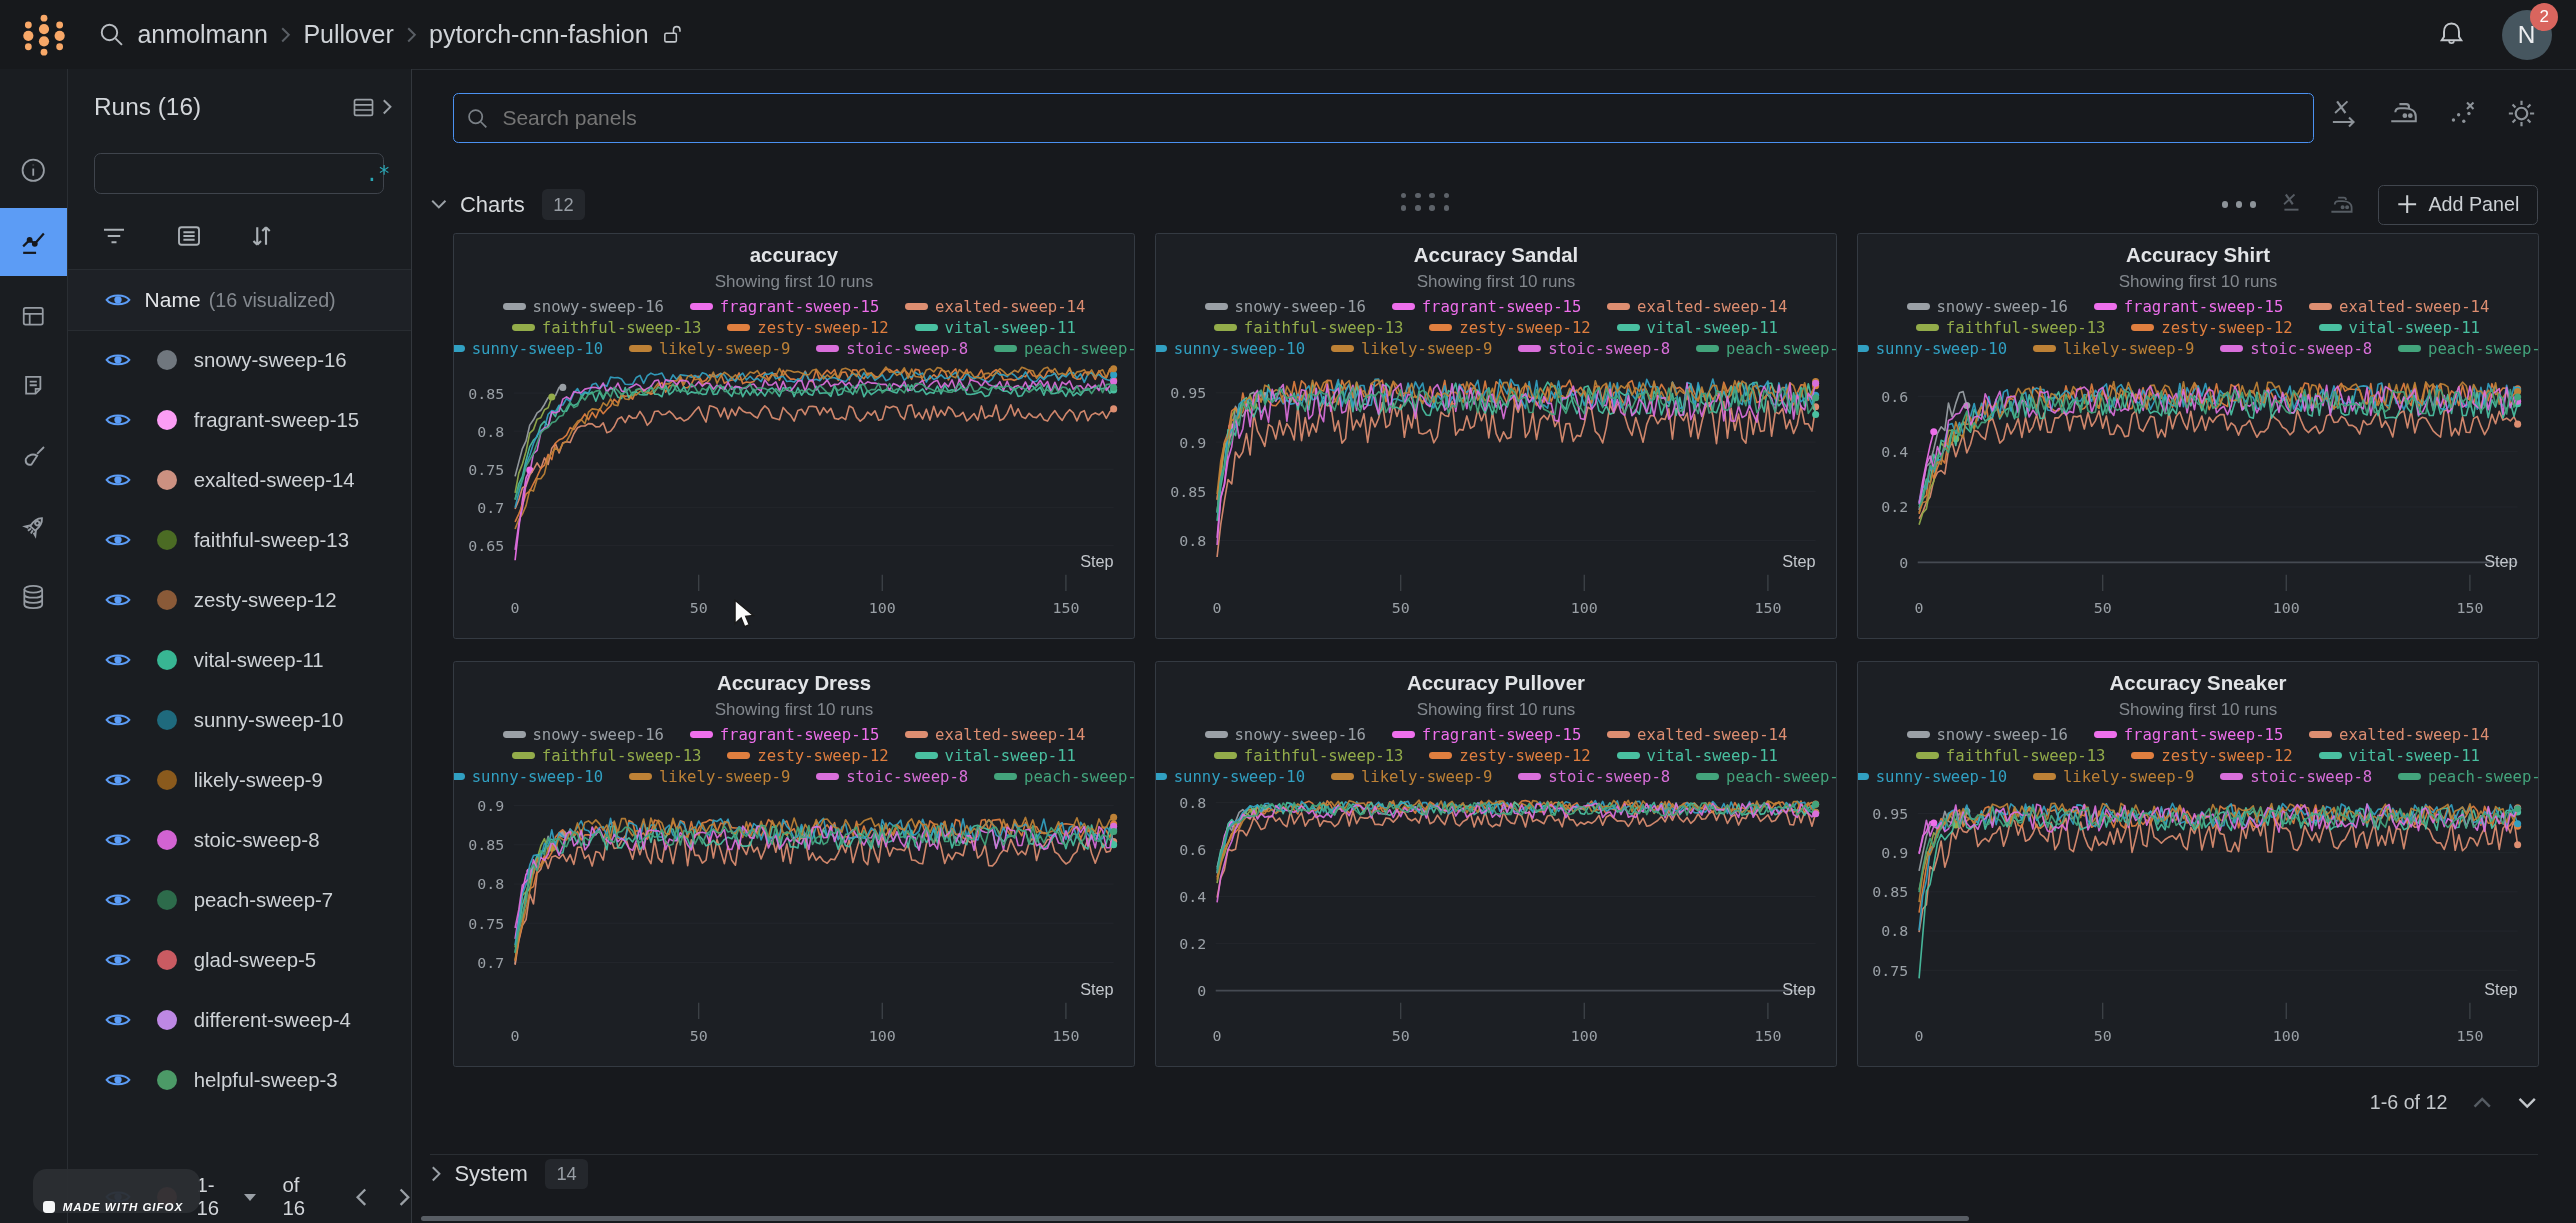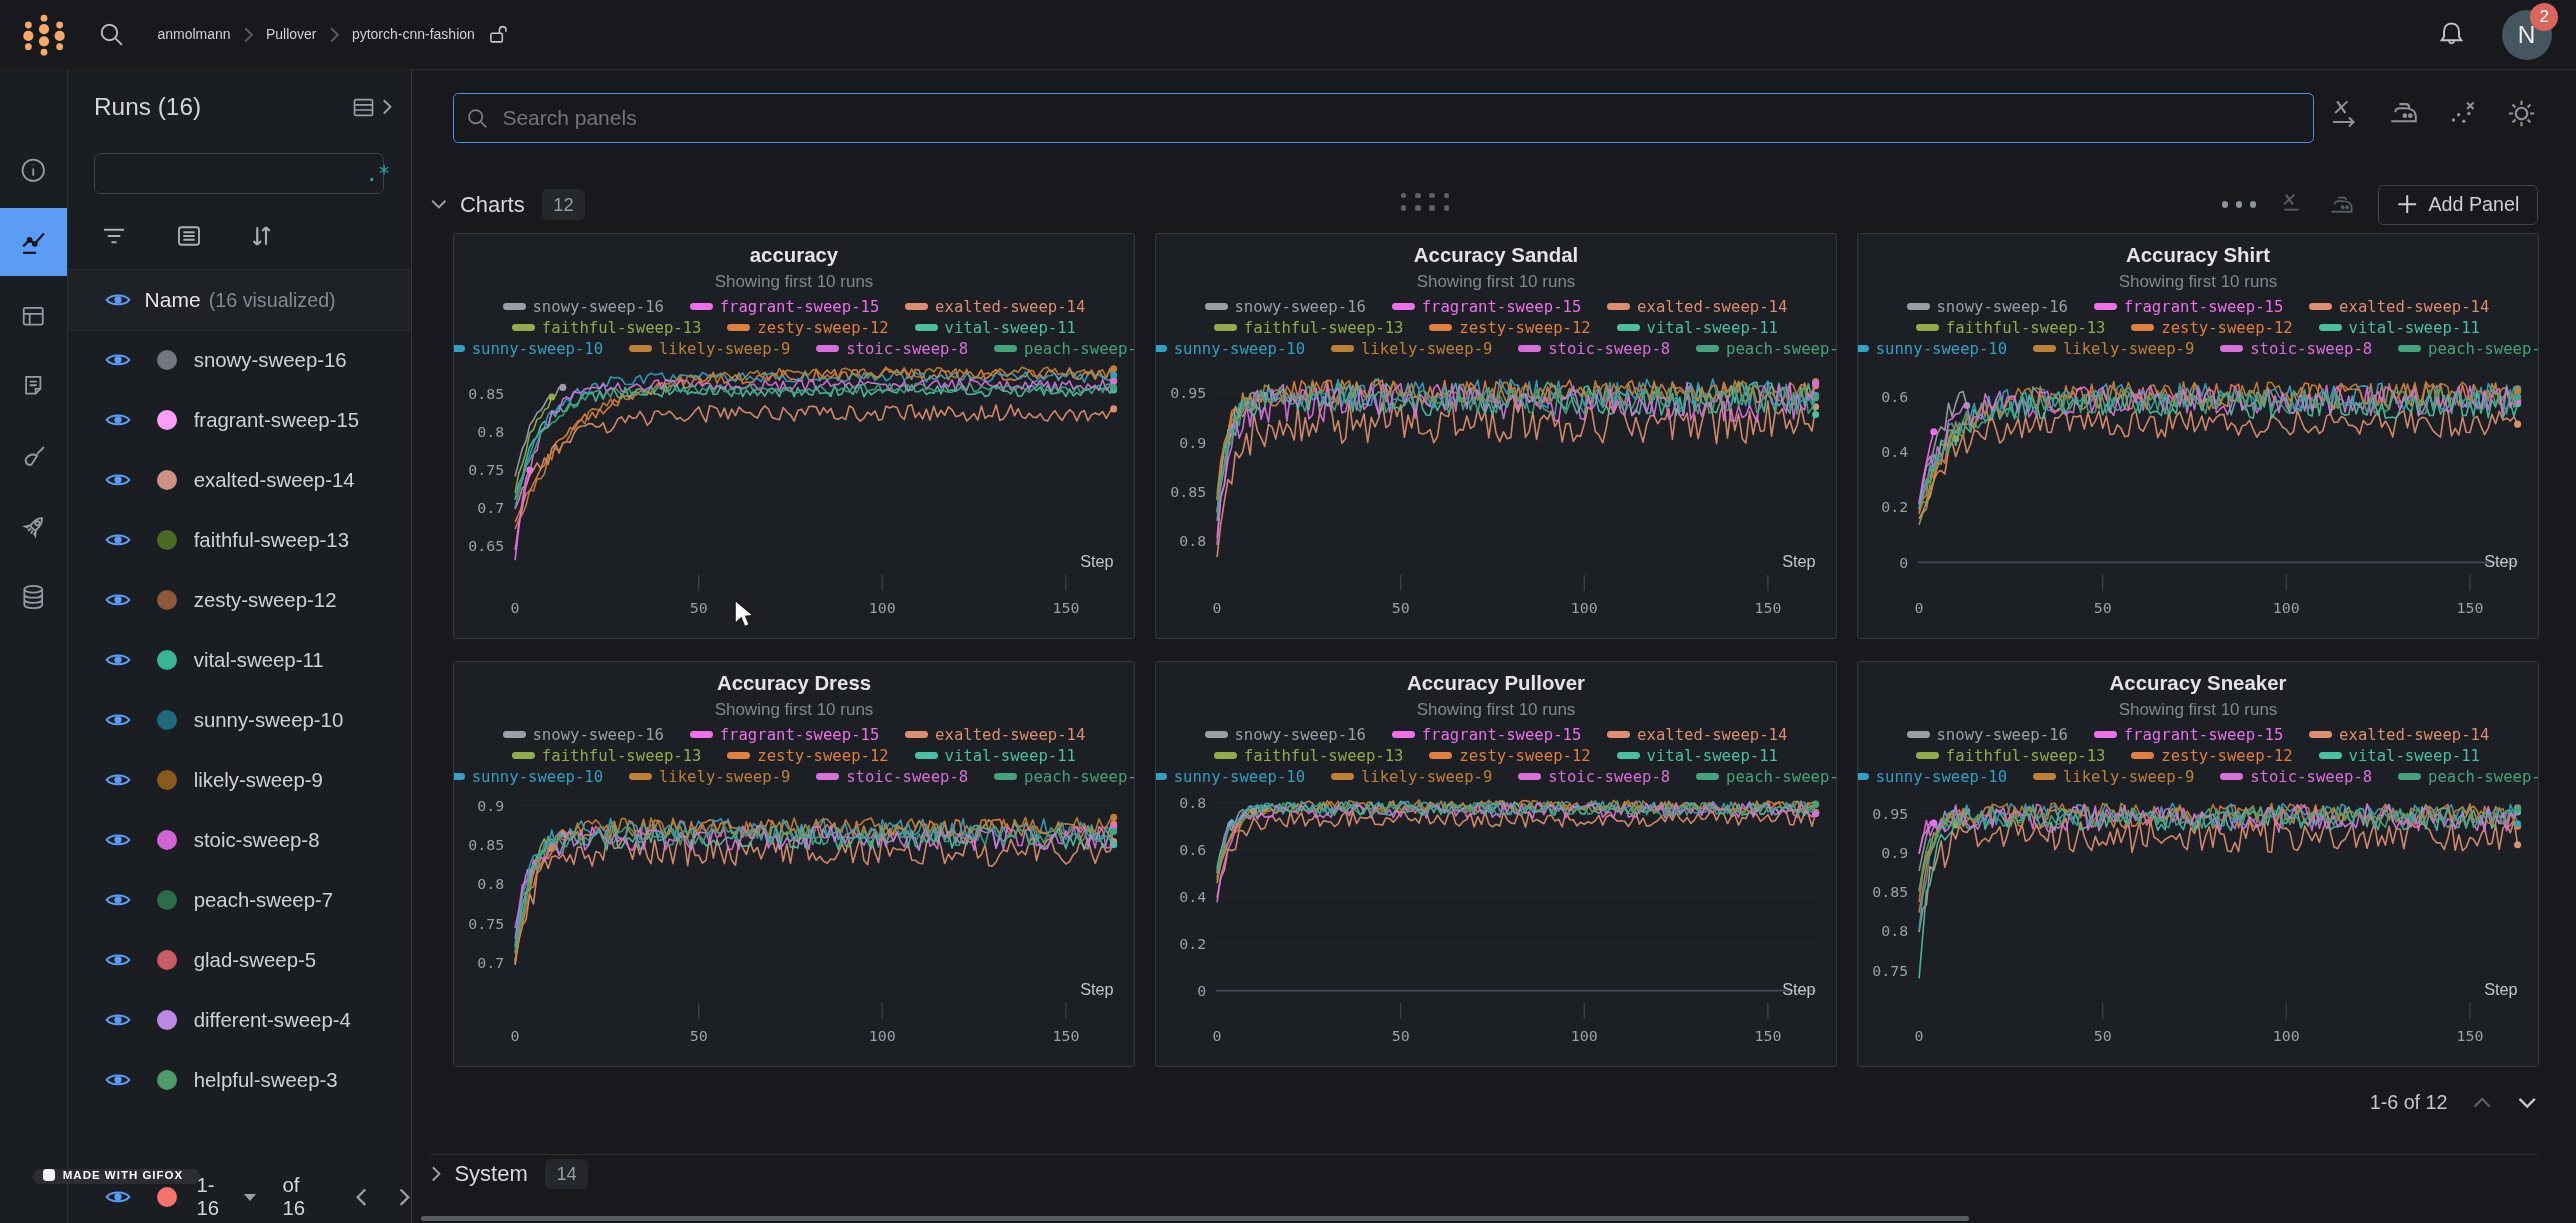--- a/index.html
+++ b/index.html
@@ -4,21 +4,21 @@
 <style>
   html,body{margin:0;padding:0;background:#101214;}
   .app{position:relative;width:2576px;height:1223px;overflow:hidden;background:#17191d;
        font-family:"Liberation Sans",sans-serif;color:#c9ccd0;}
   svg{display:block;}
   
   .topbar{position:absolute;left:0;top:0;width:100%;height:69px;background:#17191c;
           border-bottom:0.7px solid #2a2e33;display:flex;align-items:center;}
   .logo{width:48px;height:49px;margin-left:20.4px;}
   .top-search{margin-left:28.5px;color:#b9bdc2;}
-  .breadcrumb{display:flex;align-items:center;gap:12.2px;margin-left:32px;font-size:14px;color:#cfd3d7;}
+  .breadcrumb{display:flex;align-items:center;gap:12.2px;margin-left:12px;font-size:25px;color:#cfd3d7;}
   .crumb{cursor:pointer;}
   .crumb-sep{color:#5a5f65;}
   .topbar-right{margin-left:auto;display:flex;align-items:center;gap:35px;margin-right:24.4px;}
   .avatar{position:relative;width:50px;height:50px;border-radius:50%;background:#46565f;
           display:flex;align-items:center;justify-content:center;font-size:24.4px;color:#eceef0;}
   .avatar-badge{position:absolute;right:-6.8px;top:-6.8px;width:28.5px;height:28.5px;border-radius:50%;
           background:#d9655e;color:#fff;font-size:17px;display:flex;align-items:center;justify-content:center;}
   
   .rail{position:absolute;left:0;top:69px;bottom:0;width:67px;background:#1a1d21;border-right:0.7px solid #2a2e33;}
   .rail-item{position:absolute;left:0;width:67px;height:68px;display:flex;align-items:center;
@@ -80,22 +80,22 @@
   .legend-row{display:flex;justify-content:center;gap:26px;height:21px;align-items:center;white-space:nowrap;}
   .legend-item{display:flex;align-items:center;gap:6.8px;font-family:"DejaVu Sans Mono",monospace;font-size:15.6px;}
   .legend-swatch{width:23px;height:6.1px;border-radius:3.4px;flex:0 0 auto;}
   .plot-svg{position:absolute;left:0;top:122px;}
   .pagination-row{position:absolute;left:42px;top:1022px;width:2084px;display:flex;align-items:center;
                   justify-content:flex-end;gap:24.4px;font-size:19.7px;color:#c3c7cb;}
   .system-row{position:absolute;left:19px;right:38px;top:1085px;border-top:0.7px solid #2a2e33;
               padding-top:4px;display:flex;align-items:center;}
   .bottom-scrollbar{position:absolute;left:9.5px;bottom:2px;width:1548px;height:5.4px;background:#585d64;border-radius:2.7px;}
   
-  .watermark{position:absolute;left:33px;top:1169px;height:15px;border-radius:13.6px;background:rgba(43,46,51,.95);
-             display:flex;align-items:flex-start;gap:8.1px;padding:0 16.3px 0 9.5px;}
+  .watermark{position:absolute;left:33px;top:1169px;height:44px;border-radius:13.6px;background:rgba(43,46,51,.95);
+             display:flex;align-items:flex-end;gap:8.1px;padding:0 16.3px 0 9.5px;font-style:italic;}
   .wm-ico{width:12.2px;height:12.2px;border-radius:3.4px;background:#f5f6f7;}
   .watermark span{font-size:11.5px;font-weight:bold;letter-spacing:1px;color:#fafbfc;}
   .cursor{position:absolute;left:732px;top:599px;}
 </style>
 </head>
 <body>
 
 <div class="app">
 
   <header class="topbar">

